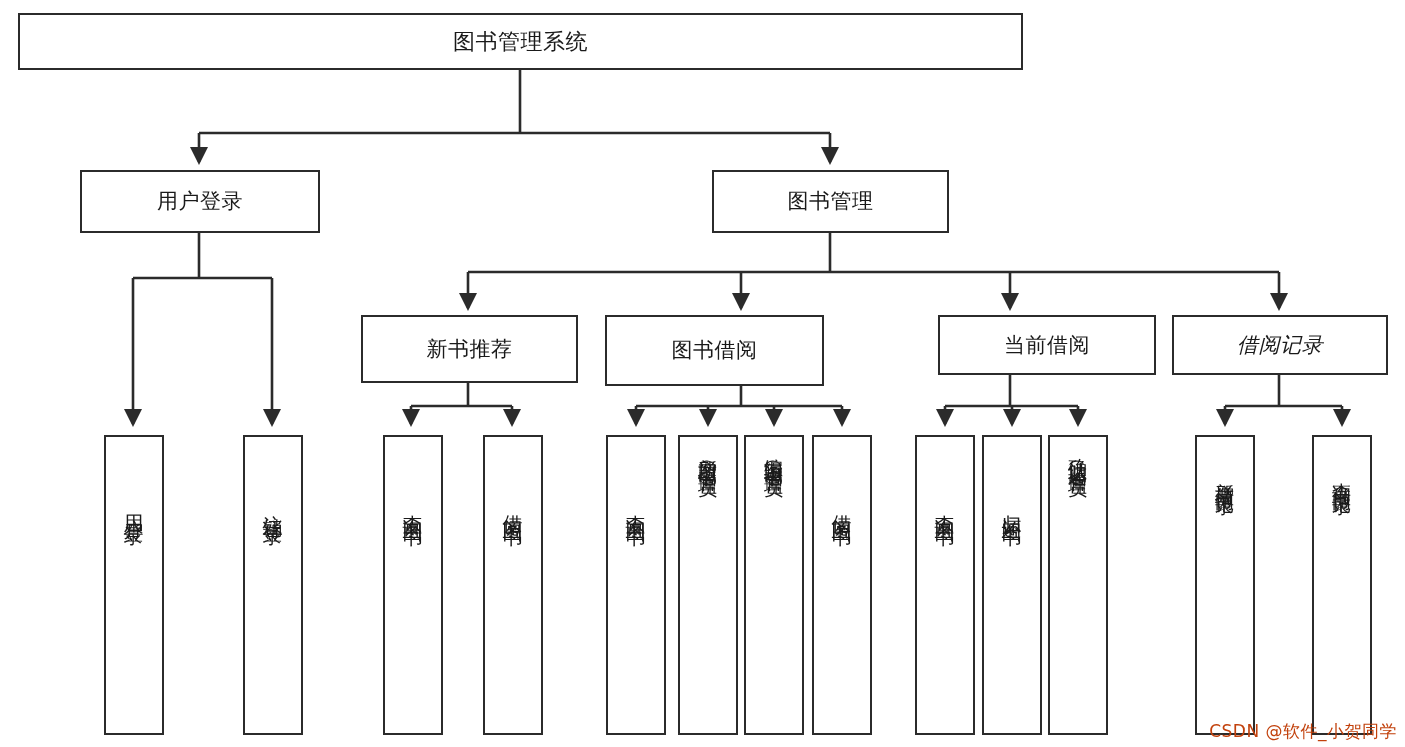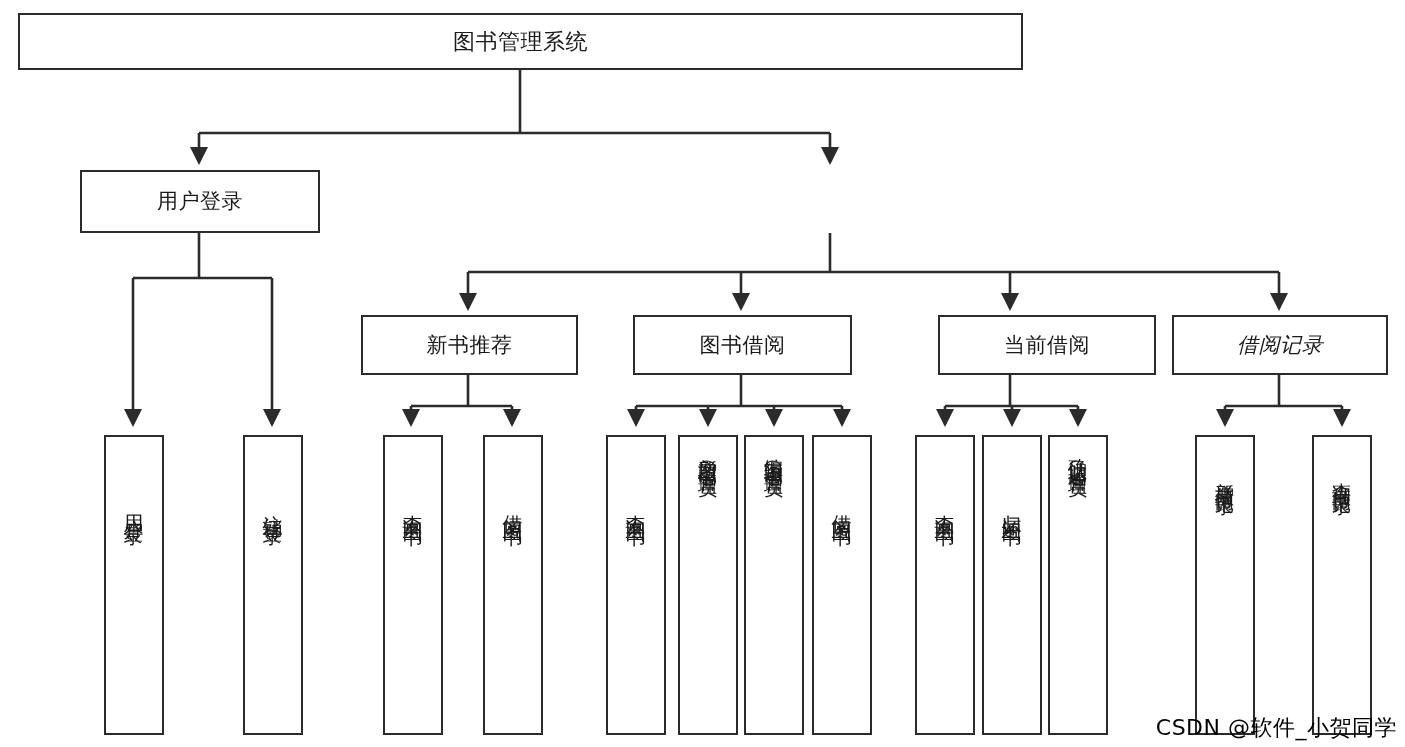--- a/index.html
+++ b/index.html
@@ -65,22 +65,22 @@
     white-space: nowrap;
   }
   .node.v.tall .label {
     letter-spacing: 3px;
     font-size: 19px;
   }
   #watermark {
     position: absolute;
     right: 8px;
     bottom: 4px;
-    font-size: 22px;
-    color: #000000;
+    font-size: 17px;
+    color: #c2410c;
     letter-spacing: 0.5px;
     z-index: 5;
     white-space: nowrap;
     font-family: "DejaVu Sans", "Liberation Sans", sans-serif;
   }
 </style>
 </head>
 <body>
 
 <div id="canvas">
@@ -136,26 +136,29 @@
   </svg>
 
   <div class="node h lvl0" style="left:18px; top:13px; width:1005px; height:57px;">
     <span class="label">图书管理系统</span>
   </div>
 
   <div class="node h" style="left:80px; top:170px; width:240px; height:63px;">
     <span class="label">用户登录</span>
   </div>
 
-
-  <div class="node h" style="left:361px; top:315px; width:217px; height:60px;">
+  <div class="node h" style="left:712px; top:170px; width:237px; height:63px;">
+    <span class="label">图书管理</span>
+  </div>
+
+  <div class="node h" style="left:361px; top:315px; width:217px; height:68px;">
     <span class="label">新书推荐</span>
   </div>
 
-  <div class="node h" style="left:633px; top:315px; width:219px; height:60px;">
+  <div class="node h" style="left:605px; top:315px; width:219px; height:71px;">
     <span class="label">图书借阅</span>
   </div>
 
   <div class="node h" style="left:902px; top:315px; width:218px; height:60px;margin-left:36px;">
     <span class="label">当前借阅</span>
   </div>
 
   <div class="node h" style="left:1172px; top:315px; width:216px; height:60px;font-style:italic;">
     <span class="label">借阅记录</span>
   </div>

